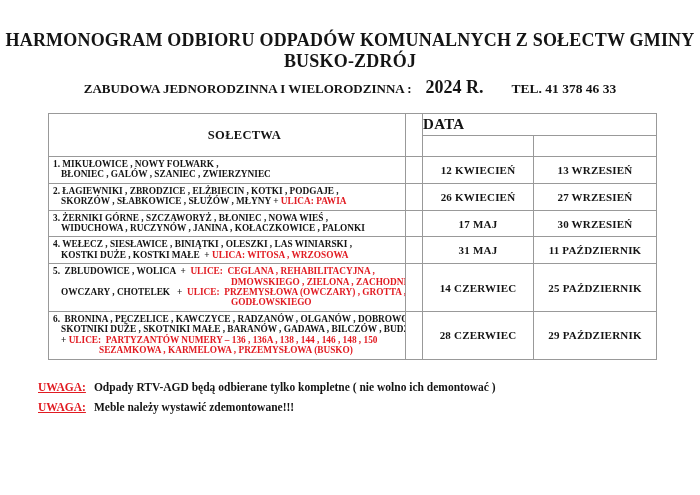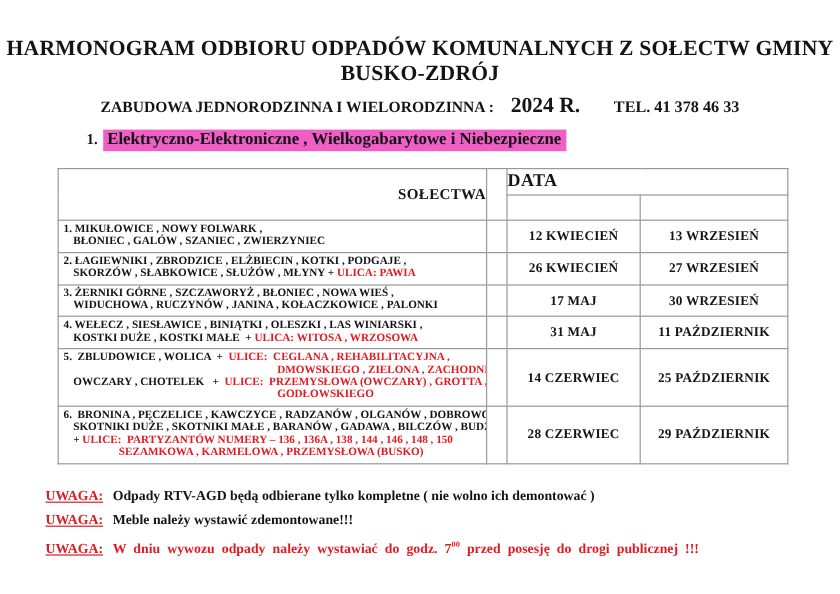--- a/index.html
+++ b/index.html
@@ -23,21 +23,21 @@
   .section{margin:11px 0 0 72px;font-weight:bold;font-size:14px;}
   .section .num{margin-right:5px;font-size:12.5px;}
   .section .hl{background:var(--pink);padding:1px 4px 2px 3px;color:#101018;}
   table.sched{
     margin:15px 0 0 48px;border-collapse:collapse;table-layout:fixed;
     width:608px;
   }
   table.sched td,table.sched th{
     border:1px solid var(--border);vertical-align:middle;font-weight:bold;
   }
-  th.h-sol{font-size:12.5px;text-align:right;letter-spacing:.3px;padding-left:35px;}
+  th.h-sol{font-size:12.5px;text-align:center;letter-spacing:.3px;padding-left:35px;}
   th.h-data{font-size:15px;text-align:left;height:22px;letter-spacing:.3px;}
   tr.h-sub td{height:21px;}
   td.c-sol{padding:2px 3px 3px 4px;overflow:hidden;}
   td.c-sol .line{font-size:9.3px;line-height:10.4px;white-space:pre;color:var(--ink);}
   td.c-sol .line .red{color:var(--red);}
   .ind0{margin-left:0;}
   .ind1{margin-left:8px;}
   .ind2{margin-left:46px;}
   .ind3{margin-left:178px;}
   td.c-date{font-size:11px;text-align:center;white-space:nowrap;letter-spacing:.2px;}
@@ -53,23 +53,20 @@
 
 <div class="page">
 
   <div class="titles">
     <div class="title1">HARMONOGRAM ODBIORU ODPADÓW KOMUNALNYCH Z SOŁECTW GMINY BUSKO-ZDRÓJ</div>
     <div class="title2">
       <span>ZABUDOWA JEDNORODZINNA I WIELORODZINNA :</span><span class="year">2024 R.</span><span class="tel">TEL.  41 378 46 33</span>
     </div>
   </div>
 
-  <div class="section">
-    <span class="num">1.</span><span class="hl">Elektryczno-Elektroniczne , Wielkogabarytowe  i  Niebezpieczne</span>
-  </div>
 
   <table class="sched">
     <colgroup>
       <col style="width:357px">
         <col style="width:17px">
         <col style="width:111px">
         <col style="width:123px">
     </colgroup>
     <thead>
       <tr>
@@ -140,16 +137,15 @@
           <td></td>
           <td class="c-date">28  CZERWIEC</td>
           <td class="c-date">29  PAŹDZIERNIK</td>
         </tr>
       </tbody>
   </table>
 
   <div class="notes">
       <div class="note"><span class="lbl">UWAGA:</span><span class="txt"><span>Odpady RTV-AGD będą odbierane tylko kompletne  ( nie wolno ich demontować )</span></span></div>
       <div class="note"><span class="lbl">UWAGA:</span><span class="txt"><span>Meble należy wystawić zdemontowane!!!</span></span></div>
-      <div class="note red-note"><span class="lbl">UWAGA:</span><span class="txt"><span>W  dniu  wywozu  odpady  należy  wystawiać  do godz.  7</span><sup>00</sup><span>  przed  posesję  do  drogi  publicznej  !!!</span></span></div>
     </div>
 
 </div>
 
 </body></html>

